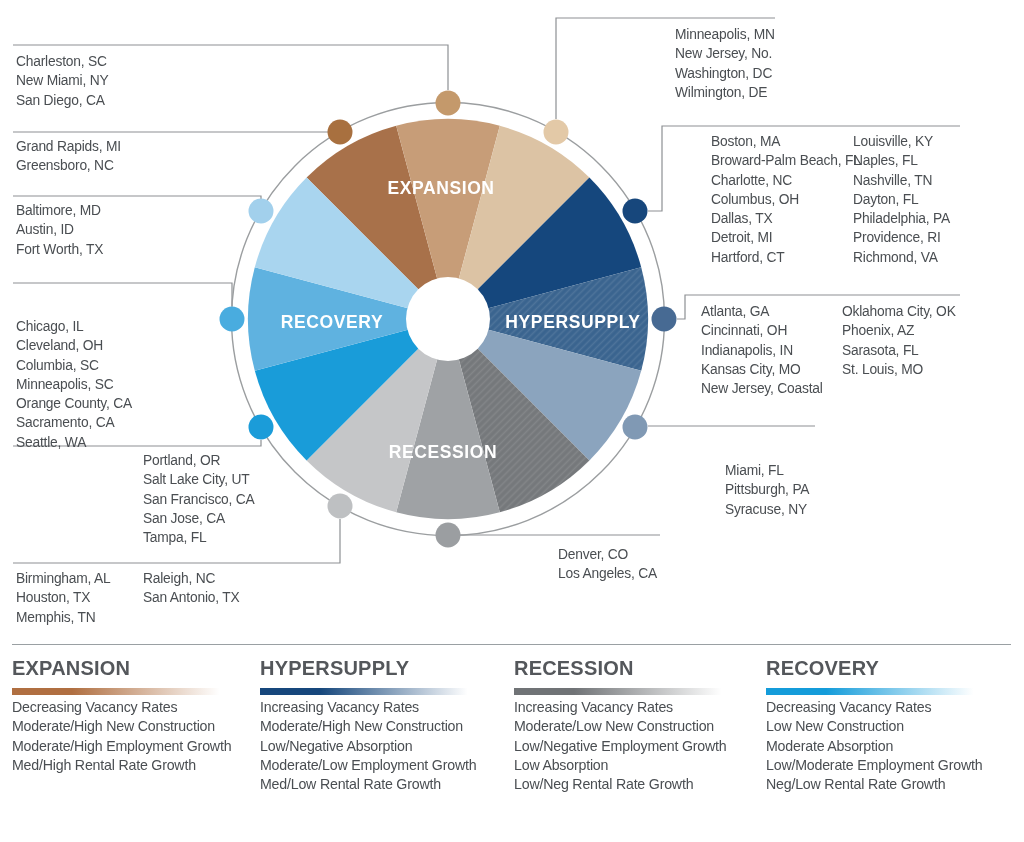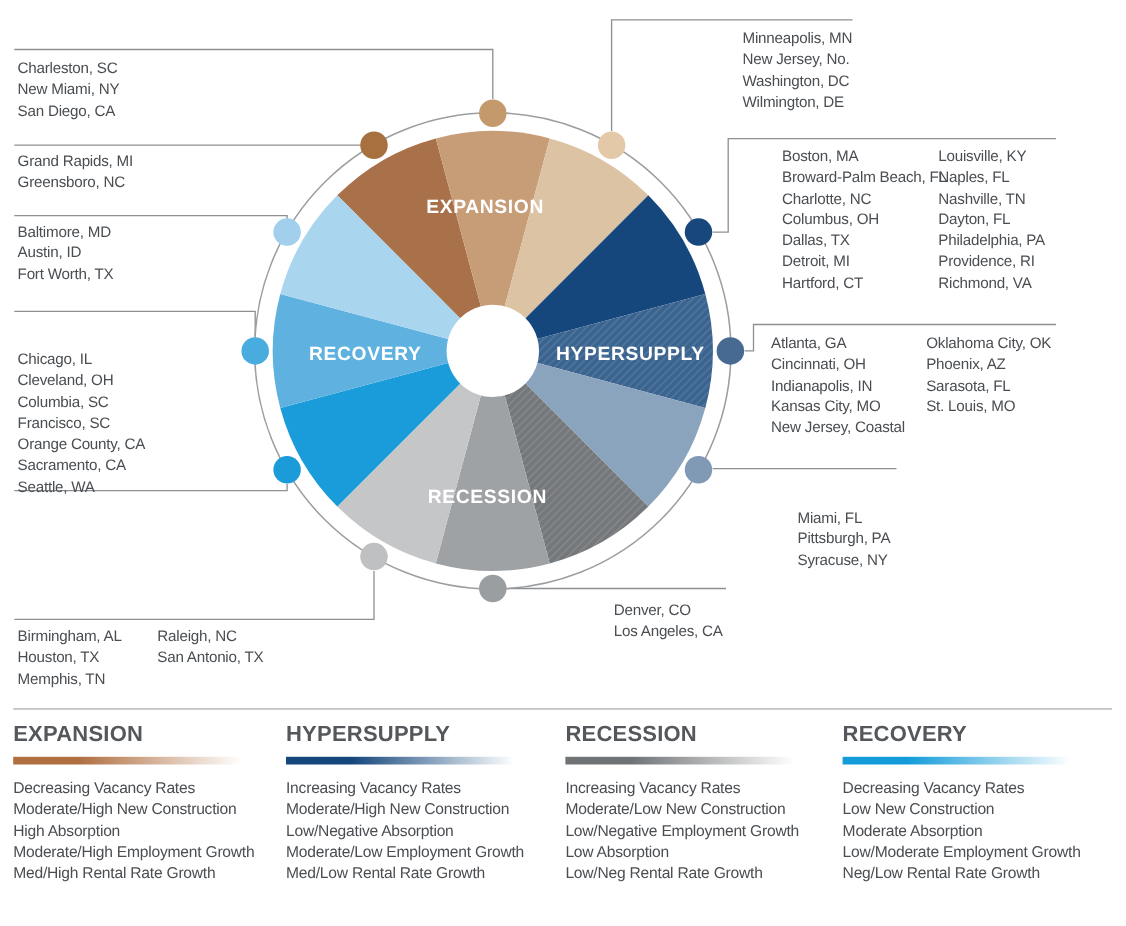--- a/index.html
+++ b/index.html
@@ -8,21 +8,21 @@
   .stage svg{position:absolute;left:0;top:0;}
   .phase-label{position:absolute;transform:translate(-50%,-50%);color:#ffffff;font-weight:bold;
                font-size:17.5px;letter-spacing:0.6px;white-space:nowrap;}
   .city-col{position:absolute;color:#4a4e52;font-size:13.8px;line-height:19.3px;
             letter-spacing:-0.2px;white-space:nowrap;}
   .legend-divider{position:absolute;left:12px;top:644px;width:999px;height:0;
                   border-top:1.2px solid #9aa0a3;}
   .legend-col{position:absolute;top:657px;width:240px;}
   .legend-title{color:#54575b;font-weight:bold;font-size:20px;letter-spacing:0.2px;}
   .legend-bar{margin-top:8px;width:214px;height:7px;}
-  .legend-items{margin-top:13px;color:#4a4e52;font-size:14.2px;line-height:19.3px;
+  .legend-items{margin-top:3px;color:#4a4e52;font-size:14.2px;line-height:19.3px;
                 letter-spacing:-0.2px;white-space:nowrap;}
 </style>
 </head>
 <body>
 
 <div class="stage">
 
   <svg width="1024" height="640" viewBox="0 0 1024 640">
     <defs>
       <pattern id="hatch" width="5" height="5" patternUnits="userSpaceOnUse" patternTransform="rotate(-45)">
@@ -96,24 +96,31 @@
     </div>
   <div class="city-col" style="left:16px;top:201px;">
       <div class="city-line">Baltimore, MD</div>
       <div class="city-line">Austin, ID</div>
       <div class="city-line">Fort Worth, TX</div>
     </div>
   <div class="city-col" style="left:16px;top:276px;margin-top:41px;">
       <div class="city-line">Chicago, IL</div>
       <div class="city-line">Cleveland, OH</div>
       <div class="city-line">Columbia, SC</div>
-      <div class="city-line">Francisco, SC</div>
+      <div class="city-line">Minneapolis, SC</div>
       <div class="city-line">Orange County, CA</div>
       <div class="city-line">Sacramento, CA</div>
       <div class="city-line">Seattle, WA</div>
+    </div>
+  <div class="city-col" style="left:143px;top:451px;">
+      <div class="city-line">Portland, OR</div>
+      <div class="city-line">Salt Lake City, UT</div>
+      <div class="city-line">San Francisco, CA</div>
+      <div class="city-line">San Jose, CA</div>
+      <div class="city-line">Tampa, FL</div>
     </div>
   <div class="city-col" style="left:143px;top:569px;">
       <div class="city-line">Raleigh, NC</div>
       <div class="city-line">San Antonio, TX</div>
     </div>
   <div class="city-col" style="left:16px;top:569px;">
       <div class="city-line">Birmingham, AL</div>
       <div class="city-line">Houston, TX</div>
       <div class="city-line">Memphis, TN</div>
     </div>
@@ -165,21 +172,20 @@
     </div>
 
   <div class="legend-divider"></div>
 
   <div class="legend-col" style="left:12px;">
     <div class="legend-title">EXPANSION</div>
     <div class="legend-bar" style="background: linear-gradient(90deg, rgb(176, 111, 65) 0%, rgb(176, 111, 65) 28%, rgba(255, 255, 255, 0) 97%);"></div>
     <div class="legend-items">
         <div class="legend-item">Decreasing Vacancy Rates</div>
         <div class="legend-item">Moderate/High New Construction</div>
-        <div class="legend-item">High Absorption</div>
         <div class="legend-item">Moderate/High Employment Growth</div>
         <div class="legend-item">Med/High Rental Rate Growth</div>
       </div>
   </div>
   <div class="legend-col" style="left:260px;">
     <div class="legend-title">HYPERSUPPLY</div>
     <div class="legend-bar" style="background: linear-gradient(90deg, rgb(22, 71, 124) 0%, rgb(22, 71, 124) 28%, rgba(255, 255, 255, 0) 97%);"></div>
     <div class="legend-items">
         <div class="legend-item">Increasing Vacancy Rates</div>
         <div class="legend-item">Moderate/High New Construction</div>

